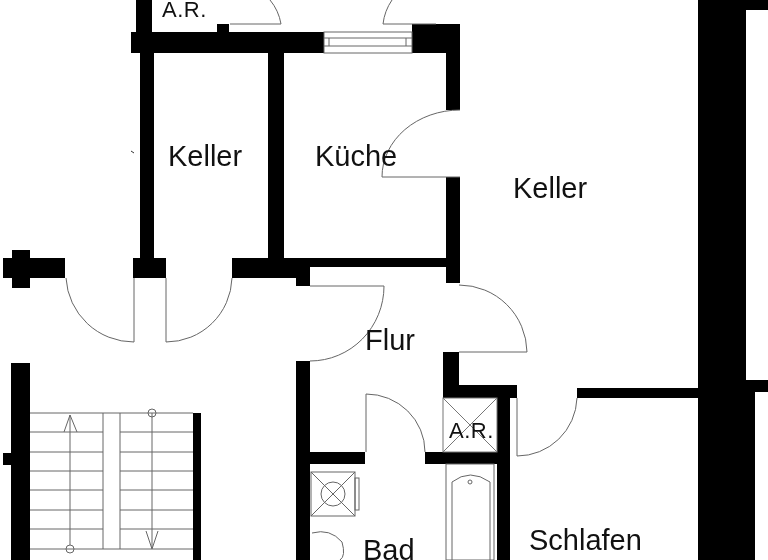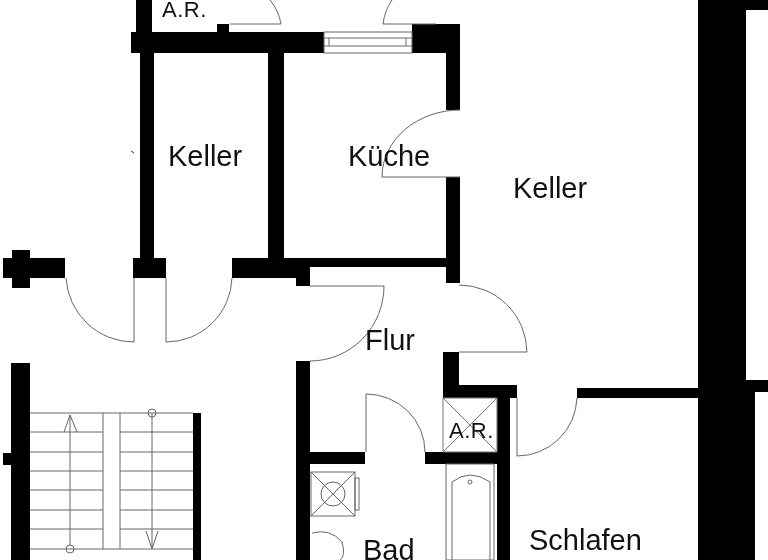--- a/index.html
+++ b/index.html
@@ -134,18 +134,18 @@
     <rect x="446" y="464" width="48" height="96"></rect>
     <path d="M 452 560 L 452 482 Q 470 468 490 482 L 490 560"></path>
     <circle cx="470" cy="482" r="2"></circle>
   </g>
 
   <line x1="131" y1="151" x2="134" y2="153" stroke="#333" stroke-width="1"></line>
 </svg>
 
 <div class="label lbl-small" style="left:162px; top:-1px;">A.R.</div>
 <div class="label lbl-big" style="left:168px; top:142px;">Keller</div>
-<div class="label lbl-big" style="left:315px; top:142px;margin-left:33px;">Küche</div>
+<div class="label lbl-big" style="left:315px; top:142px;">Küche</div>
 <div class="label lbl-big" style="left:513px; top:174px;">Keller</div>
 <div class="label lbl-big" style="left:365px; top:326px;">Flur</div>
 <div class="label lbl-small" style="left:449px; top:420px;">A.R.</div>
 <div class="label lbl-big" style="left:363px; top:536px;">Bad</div>
 <div class="label lbl-big" style="left:529px; top:526px;">Schlafen</div>
 
 </body></html>

